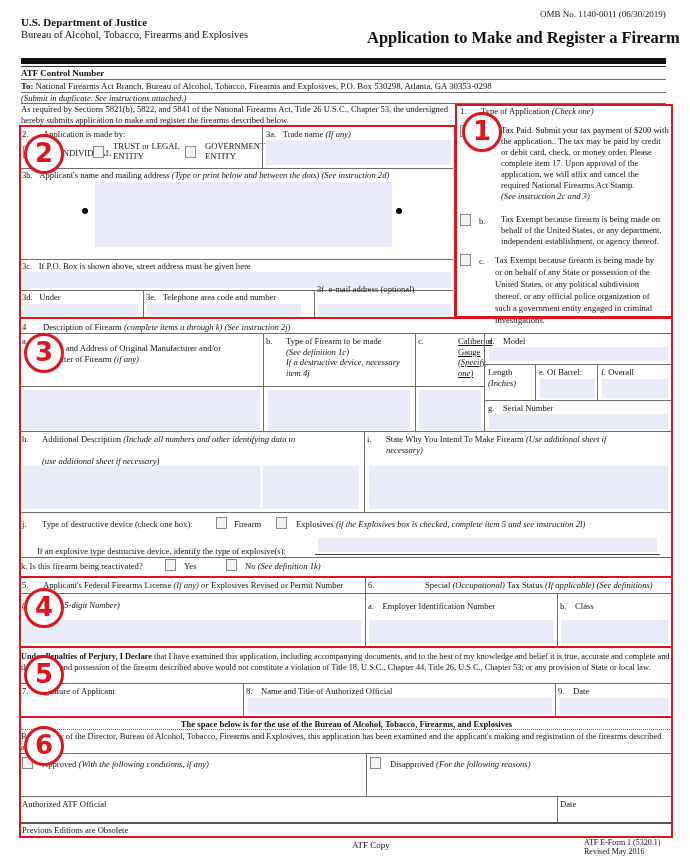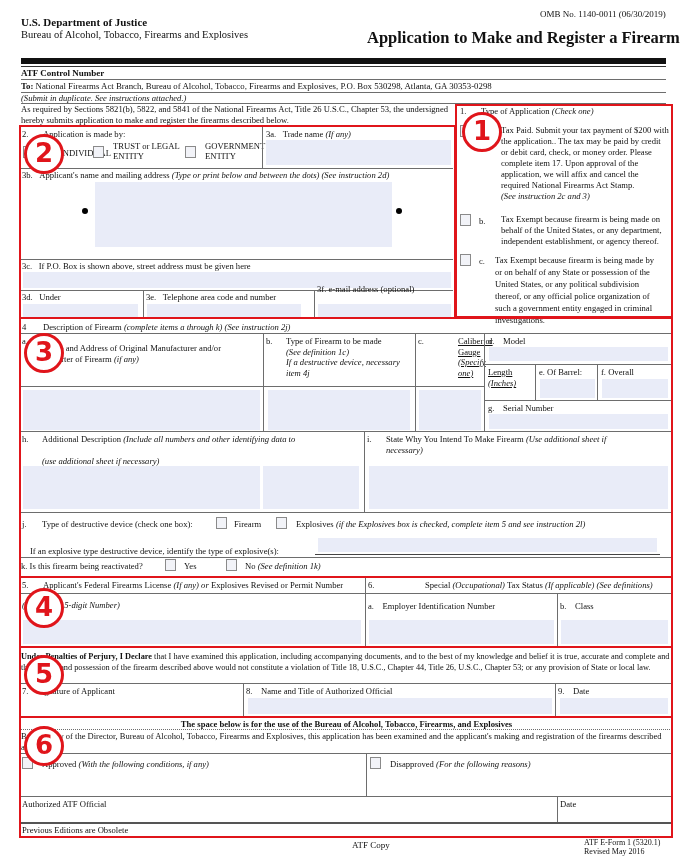--- a/index.html
+++ b/index.html
@@ -107,21 +107,21 @@
 
 <div class="vl" style="left:415px;top:333px;height:98px;"></div>
 <div class="t" style="left:418px;top:336px;">c.</div>
 <div class="t" style="left:458px;top:336px;line-height:10.5px;text-decoration:underline;"><span>Caliber or</span><br><span>Gauge</span><br><span class="it">(Specify</span><br><span class="it">one)</span></div>
 <div class="field" style="left:419px;top:390px;width:62px;height:40px;"></div>
 
 <div class="vl" style="left:484px;top:333px;height:98px;"></div>
 <div class="t" style="left:488px;top:336px;"><span>d.</span>&nbsp;&nbsp;&nbsp;&nbsp;<span>Model</span></div>
 <div class="field" style="left:489px;top:347px;width:179px;height:14px;"></div>
 <div class="hl" style="left:484px;top:364px;width:188px;"></div>
-<div class="t" style="left:488px;top:367px;line-height:11px;text-decoration:underline;"><span>Length</span><br><span class="it">(Inches)</span></div>
+<div class="t" style="left:488px;top:367px;line-height:11px;"><span>Length</span><br><span class="it">(Inches)</span></div>
 <div class="vl" style="left:535px;top:364px;height:36px;"></div>
 <div class="t" style="left:539px;top:367px;">e.  Of Barrel:</div>
 <div class="field" style="left:540px;top:379px;width:55px;height:19px;"></div>
 <div class="vl" style="left:597px;top:364px;height:36px;"></div>
 <div class="t" style="left:601px;top:367px;">f.  Overall</div>
 <div class="field" style="left:602px;top:379px;width:66px;height:19px;"></div>
 <div class="hl" style="left:484px;top:400px;width:188px;"></div>
 <div class="t" style="left:488px;top:403px;"><span>g.</span>&nbsp;&nbsp;&nbsp;&nbsp;<span>Serial Number</span></div>
 <div class="field" style="left:489px;top:414px;width:179px;height:15px;"></div>
 
@@ -136,21 +136,21 @@
 <div class="t" style="left:386px;top:434px;line-height:11px;"><span>State Why You Intend To Make Firearm</span> <span class="it">(Use additional sheet if</span><br><span class="it">necessary)</span></div>
 <div class="field" style="left:369px;top:466px;width:299px;height:43px;"></div>
 
 <div class="hl" style="left:21px;top:512px;width:651px;"></div>
 <div class="t" style="left:22px;top:519px;">j.</div>
 <div class="t" style="left:42px;top:519px;">Type of destructive device (check one box):</div>
 <div class="cb" style="left:216px;top:517px;"></div>
 <div class="t" style="left:234px;top:519px;">Firearm</div>
 <div class="cb" style="left:276px;top:517px;"></div>
 <div class="t" style="left:296px;top:519px;"><span>Explosives</span> <span class="it">(if the Explosives box is checked, complete item 5 and see instruction 2l)</span></div>
-<div class="t" style="left:30px;top:546px;">If an explosive type destructive device, identify the type of explosive(s):</div>
+<div class="t" style="left:37px;top:546px;">If an explosive type destructive device, identify the type of explosive(s):</div>
 <div class="field" style="left:318px;top:538px;width:339px;height:14px;"></div>
 <div class="hl" style="left:315px;top:554px;width:345px;border-top-color:#444;"></div>
 
 <div class="hl" style="left:21px;top:557px;width:651px;"></div>
 <div class="t" style="left:21px;top:561px;">k.  Is this firearm being reactivated?</div>
 <div class="cb" style="left:165px;top:559px;"></div>
 <div class="t" style="left:184px;top:561px;">Yes</div>
 <div class="cb" style="left:226px;top:559px;"></div>
 <div class="t" style="left:245px;top:561px;"><span>No</span> <span class="it">(See definition 1k)</span></div>
 

